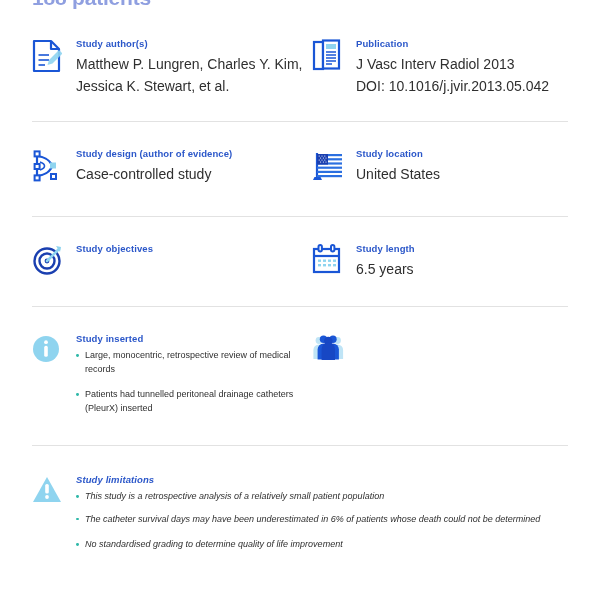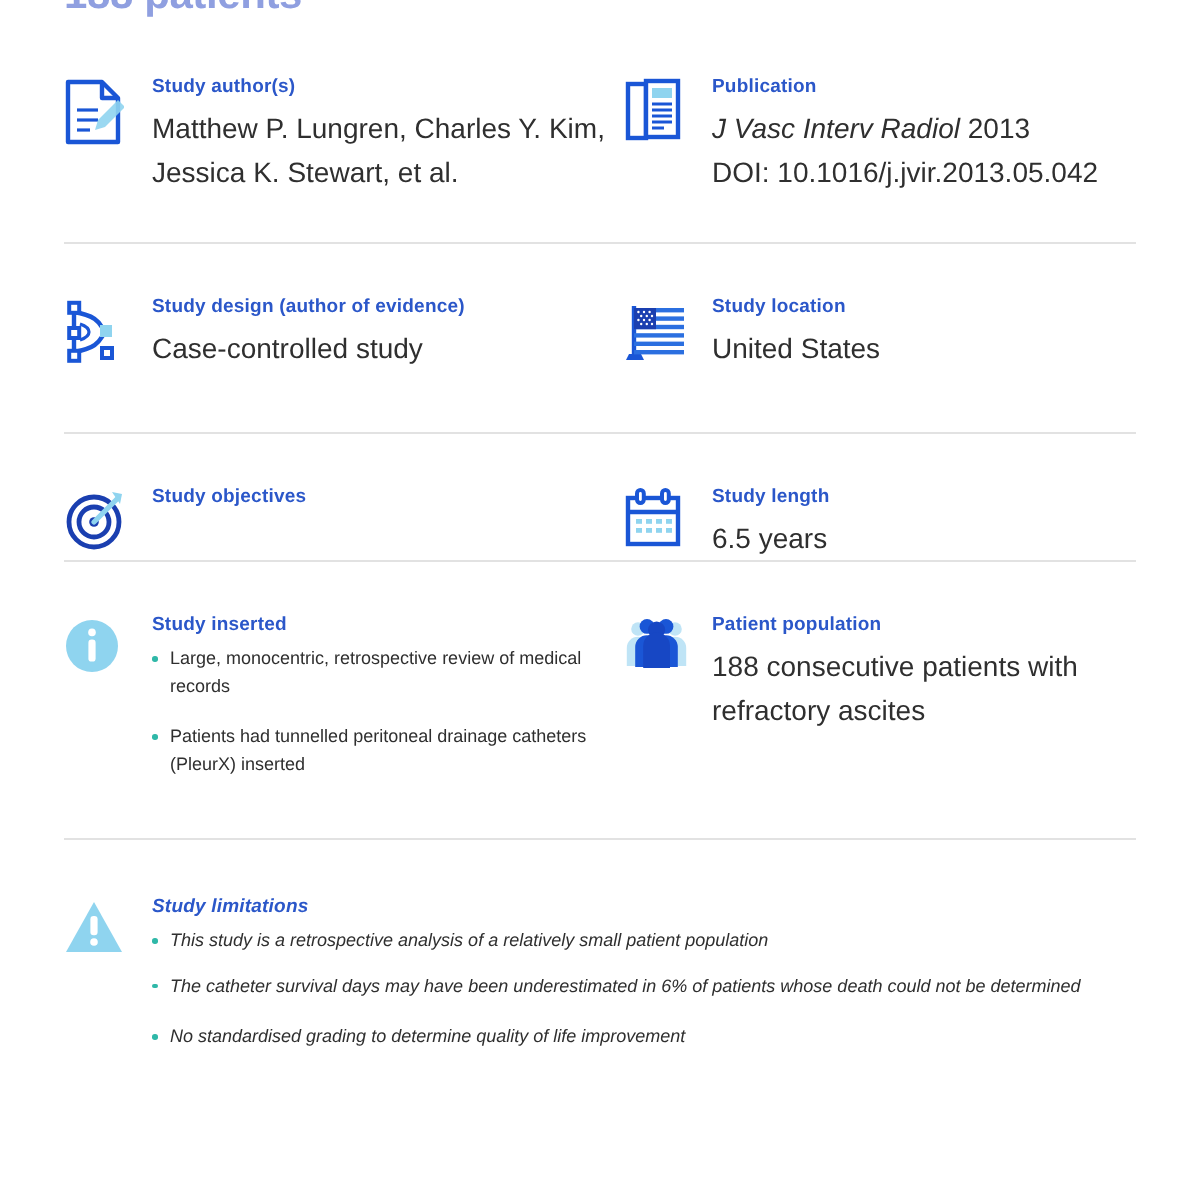--- a/index.html
+++ b/index.html
@@ -80,21 +80,21 @@
     line-height: 1.25;
     letter-spacing: 0.1px;
   }
 
   .field-value {
     font-size: 14px;
     line-height: 1.55;
     color: #2f2f2f;
     margin: 0;
   }
-  .field-value .ital { font-style: italic; }
+  .field-value .ital { }
 
   ul.bullets {
     margin: 0;
     padding: 0;
     list-style: none;
   }
   ul.bullets li {
     position: relative;
     padding-left: 9px;
     font-size: 9px;
@@ -109,21 +109,21 @@
     left: 0;
     top: 5px;
     width: 2.8px;
     height: 2.8px;
     border-radius: 50%;
     background: #2fb8a8;
   }
 
   .sec-authors    { padding-top: 22px; padding-bottom: 24px; }
   .sec-design     { padding-top: 26px; padding-bottom: 30px; }
-  .sec-objectives { padding-top: 26px; }
+  .sec-objectives { padding-top: 26px; padding-bottom: 26px; }
   .sec-protocol   { padding-top: 26px; padding-bottom: 30px; }
   .sec-limits     { padding-top: 28px; padding-bottom: 20px; font-style: italic; }
 
   svg { display: block; }
 </style>
 </head>
 <body>
 
 <div class="page-title">188 patients</div>
 
@@ -323,24 +323,20 @@
             <circle cx="25.5" cy="6.5" r="3.4" fill="#bfe4f6"></circle>
             <path d="M19.9 25 v-9 a5.6 5.6 0 0 1 11.2 0 v9 z" fill="#bfe4f6"></path>
             <circle cx="11.5" cy="5.2" r="3.7" fill="#1a56d6"></circle>
             <path d="M5.6 25.5 v-10 a5.9 5.9 0 0 1 11.8 0 v10 z" fill="#1a56d6"></path>
             <circle cx="21" cy="5.2" r="3.7" fill="#1a56d6"></circle>
             <path d="M15.1 25.5 v-10 a5.9 5.9 0 0 1 11.8 0 v10 z" fill="#1a56d6"></path>
             <circle cx="16.3" cy="7" r="4.3" fill="#1747c4"></circle>
             <path d="M9.6 26 v-11 a6.7 6.7 0 0 1 13.4 0 v11 z" fill="#1747c4"></path>
           </svg>
         </div>
-        <div class="body-col">
-          <p class="field-title">Patient population</p>
-          <p class="field-value">188 consecutive patients with refractory ascites</p>
-        </div>
       </div>
 
     </div>
   </div>
 
   <div class="divider"></div>
 
   <div class="section sec-limits">
     <div class="row">
       <div class="col col-full">

